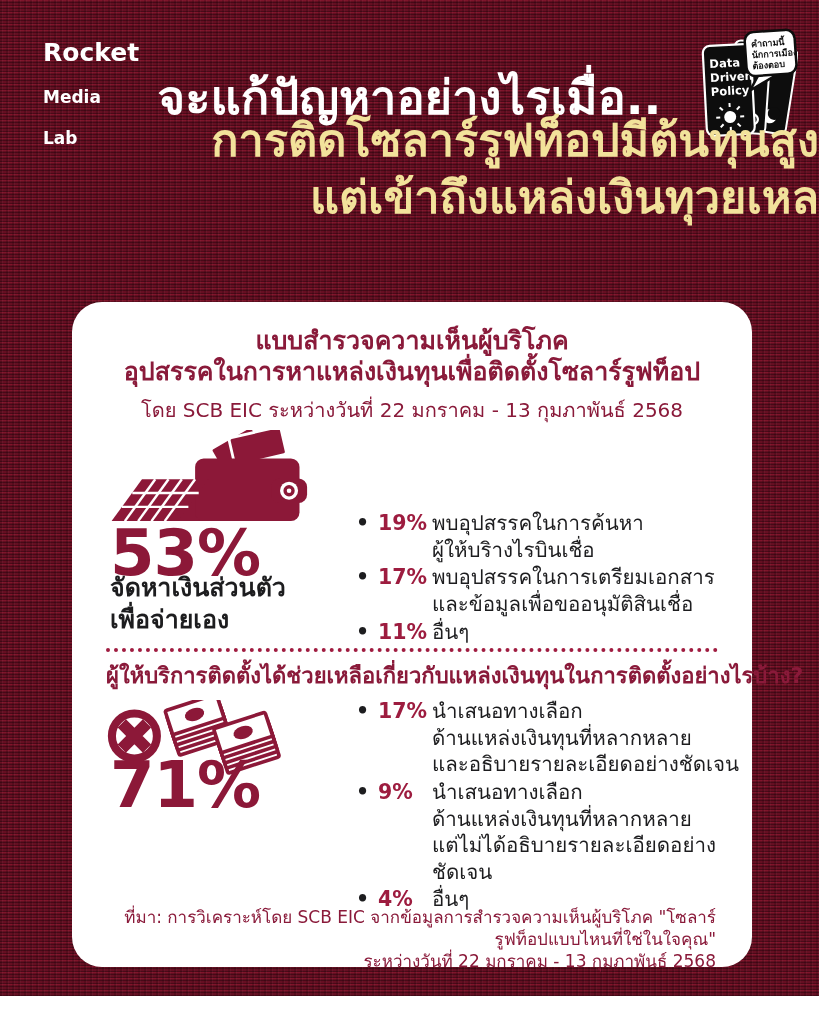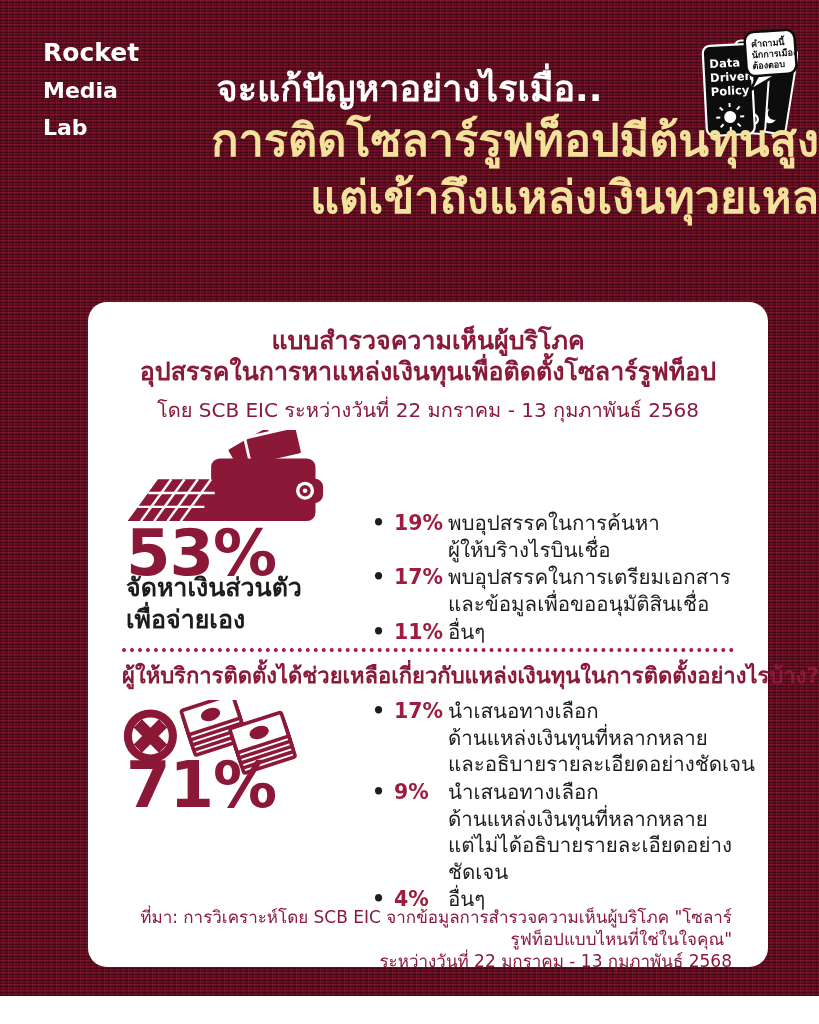--- a/index.html
+++ b/index.html
@@ -10,33 +10,33 @@
     background-image:
       repeating-linear-gradient(90deg, rgba(0,0,0,0.14) 0 2px, rgba(255,255,255,0.03) 2px 3px, rgba(0,0,0,0) 3px 6px),
       repeating-linear-gradient(180deg, rgba(158,27,53,0.55) 0 1px, rgba(52,5,15,0.50) 2px 3px, rgba(128,20,42,0.28) 3px 5px, rgba(52,5,15,0.42) 5px 6px);
   }
   .abs{position:absolute;}
   .pre{white-space:pre-line;}
 
   
   .logo{left:43px; top:40px; color:#ffffff;}
   .logo .l1{font-size:25px; font-weight:800; line-height:1;}
-  .logo .l2,.logo .l3{font-size:22px; font-weight:700; line-height:1; margin-top:15px;}
+  .logo .l2,.logo .l3{font-size:17px; font-weight:700; line-height:1; margin-top:24px;}
 
   .subtitle{left:0; top:60px; width:100%; text-align:center; color:#ffffff;
-    font-size:36px; font-weight:800; white-space:nowrap;}
+    font-size:47px; font-weight:800; white-space:nowrap;}
 
   .main-title{left:0; top:112px; width:100%; text-align:right; color:#F2E29B;
     font-size:45px; font-weight:800; line-height:1.27; white-space:nowrap;}
 
   .badge{left:698px; top:28px; width:100px; height:110px;}
 
   
-  .card{left:88px; top:302px; width:680px; height:665px; background:#ffffff;
-    border-radius:19px;}
+  .card{left:72px; top:302px; width:680px; height:665px; background:#ffffff;
+    border-radius:30px;}
   .card .abs{position:absolute;}
 
   .card-header{left:0; top:24px; width:100%; text-align:center; color:#8A1A3A;}
   .card-header .h1,.card-header .h2{font-size:25px; font-weight:800; line-height:1.22;}
   .card-header .h3{font-size:20px; font-weight:500; margin-top:7px;}
 
   .icon1{left:32px; top:128px; width:205px;}
   .icon2{left:30px; top:398px; width:180px;}
 
   .stat-value{color:#8C1838; font-size:64px; font-weight:800; line-height:0.8; letter-spacing:-1px;}

